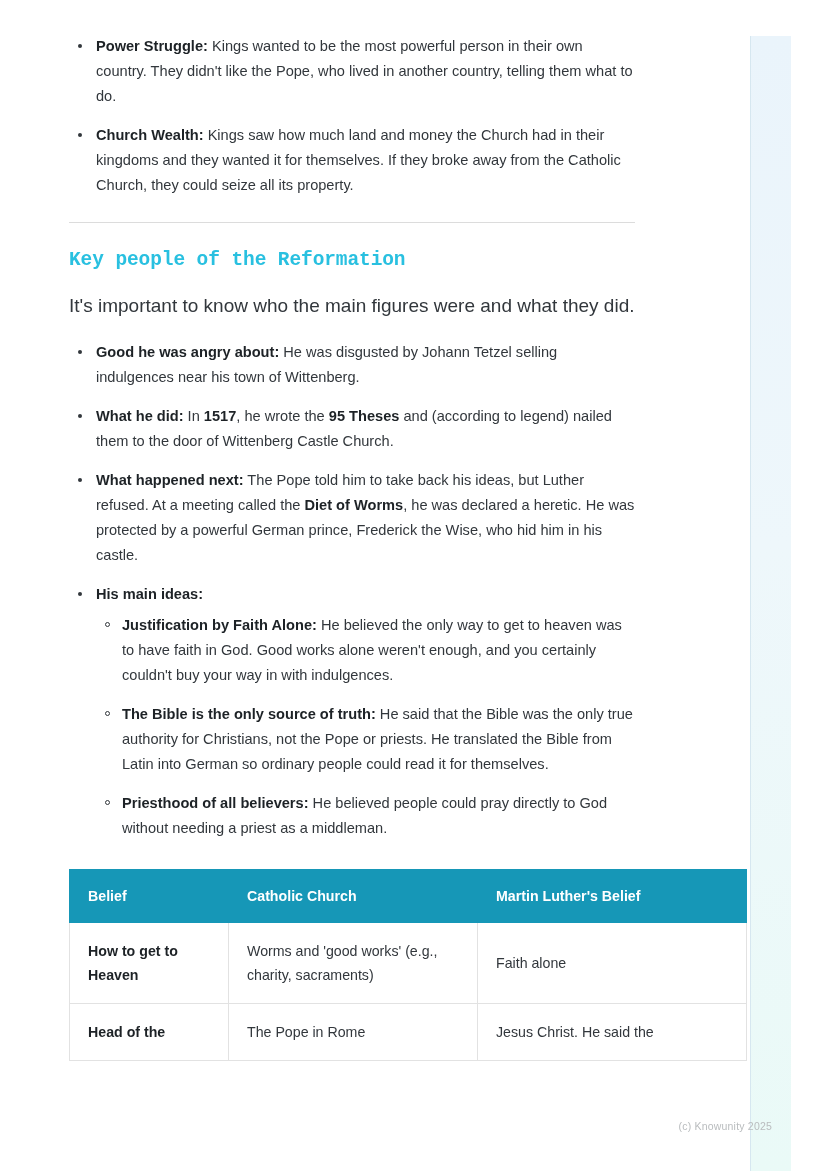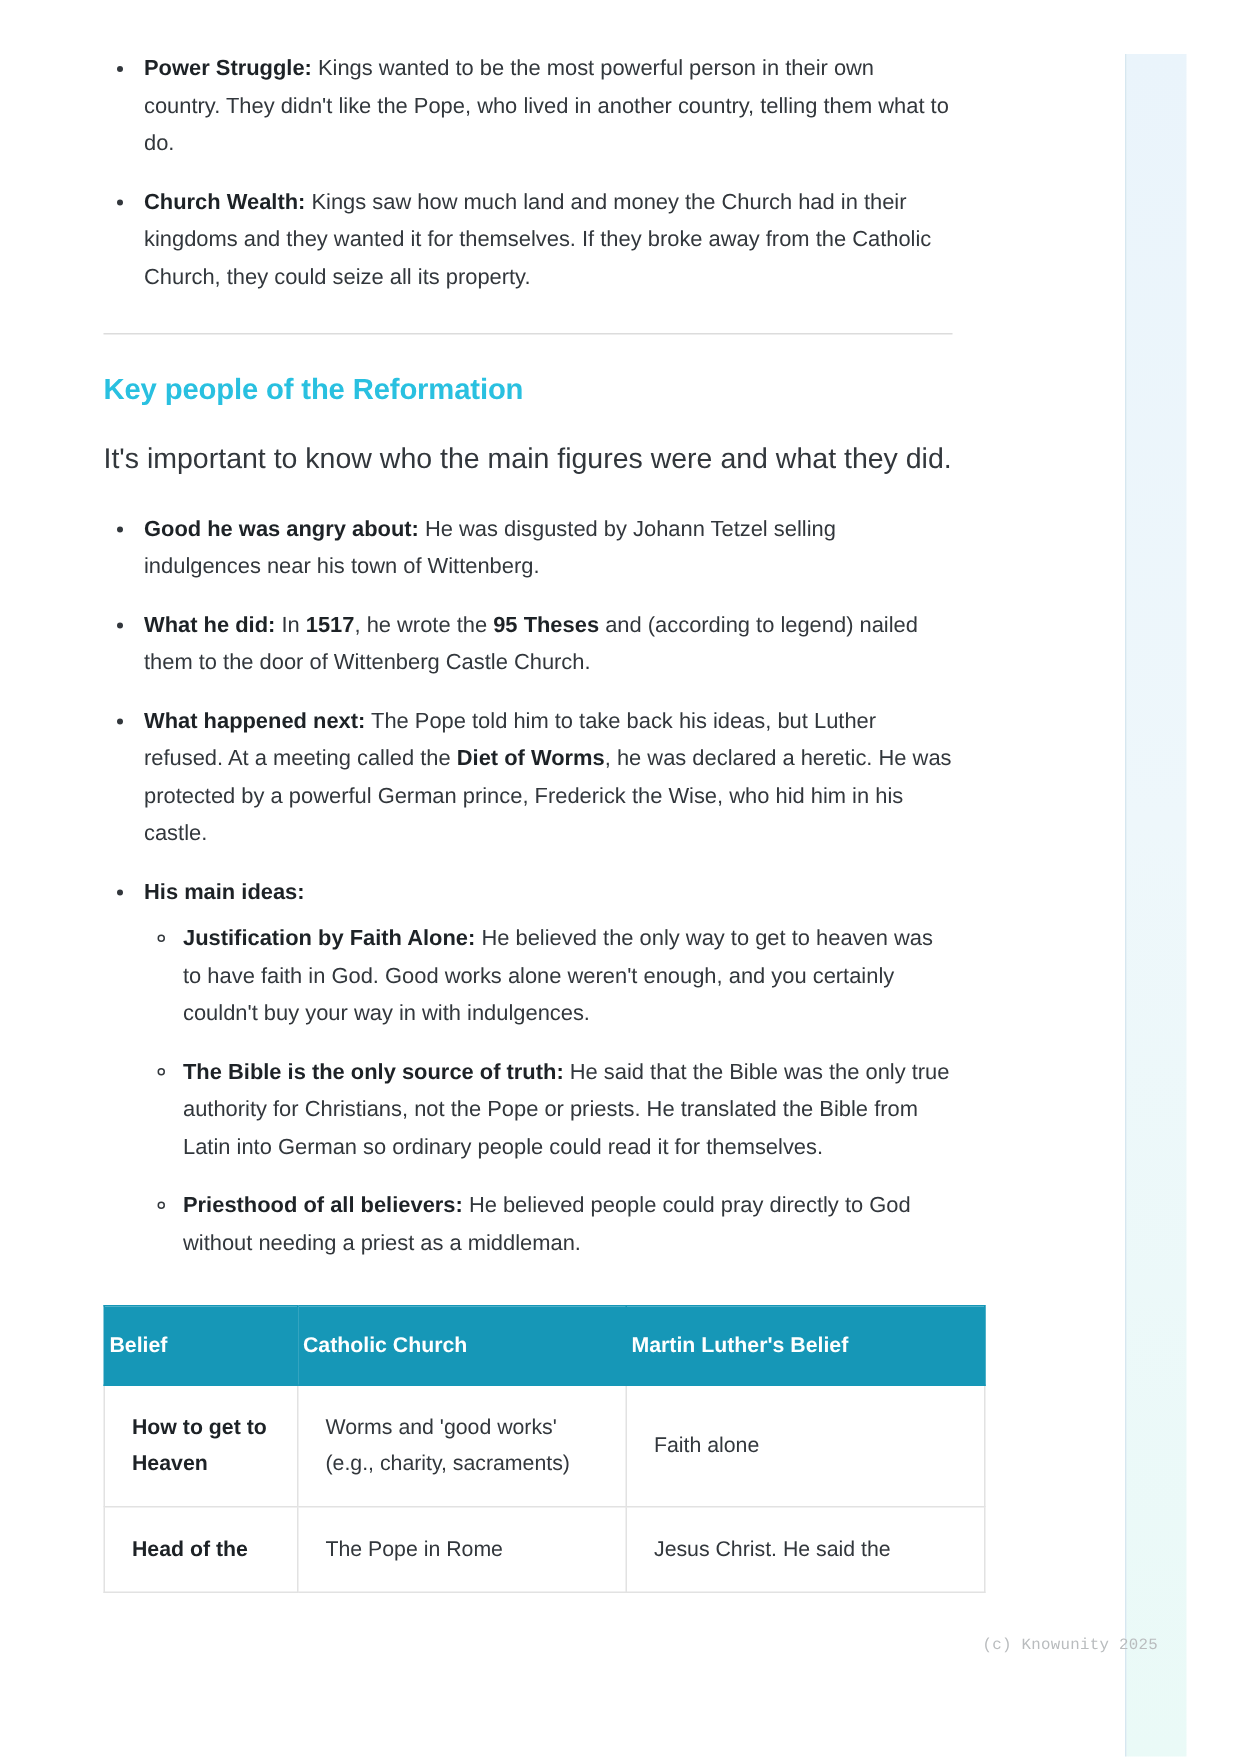--- a/index.html
+++ b/index.html
@@ -95,20 +95,21 @@
     border: none;
     border-top: 1px solid #dcdcdc;
     margin: 24px 0 26px 0;
   }
   h2.section-title {
     color: #29c0e0;
     font-size: 19.5px;
     font-weight: bold;
     margin: 0 0 22px 0;
     letter-spacing: -0.1px;
+    font-family: Liberation Mono, monospace;
   }
   p.para {
     font-size: 19px;
     line-height: 25px;
     margin: 0 0 22px 0;
     color: #32373c;
   }
   p.justified {
     text-align: justify;
   }
@@ -119,21 +120,21 @@
     border-collapse: collapse;
     width: 566px;
     table-layout: fixed;
   }
   table.compare th {
     background: #1697b7;
     color: #ffffff;
     font-size: 14.2px;
     font-weight: bold;
     text-align: left;
-    padding: 18px 3px;
+    padding: 18px 18px;
     border: 1px solid #1697b7;
     vertical-align: middle;
   }
   table.compare td {
     border: 1px solid #e2e2e2;
     font-size: 14.2px;
     line-height: 24px;
     padding: 16px 18px;
     vertical-align: middle;
     color: #32373c;
@@ -141,25 +142,24 @@
   table.compare td.rowhead {
     font-weight: bold;
     color: #1d2226;
   }
   .col1 { width: 122px; }
   .col2 { width: 212px; }
   .col3 { width: 232px; }
   .watermark {
     position: absolute;
     right: 56px;
-    bottom: 68px;
+    bottom: 39px;
     font-size: 10.5px;
     color: #b9bcbe;
     letter-spacing: 0.2px;
-    font-family: Liberation Mono, monospace;
   }
 </style>
 </head>
 <body>
 
 <div class="page">
 
   <div class="side-strip"></div>
   <div class="side-strip-line"></div>
 

